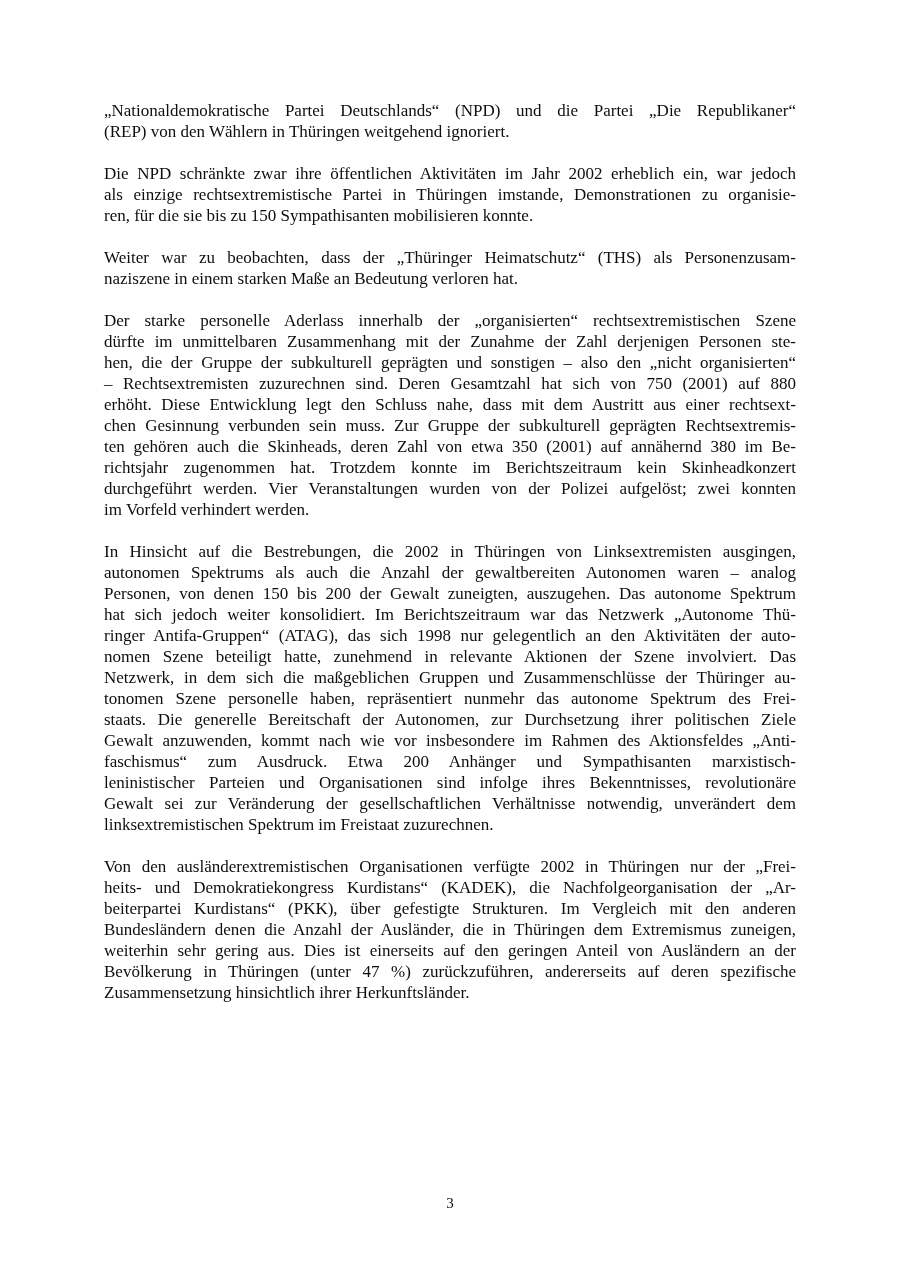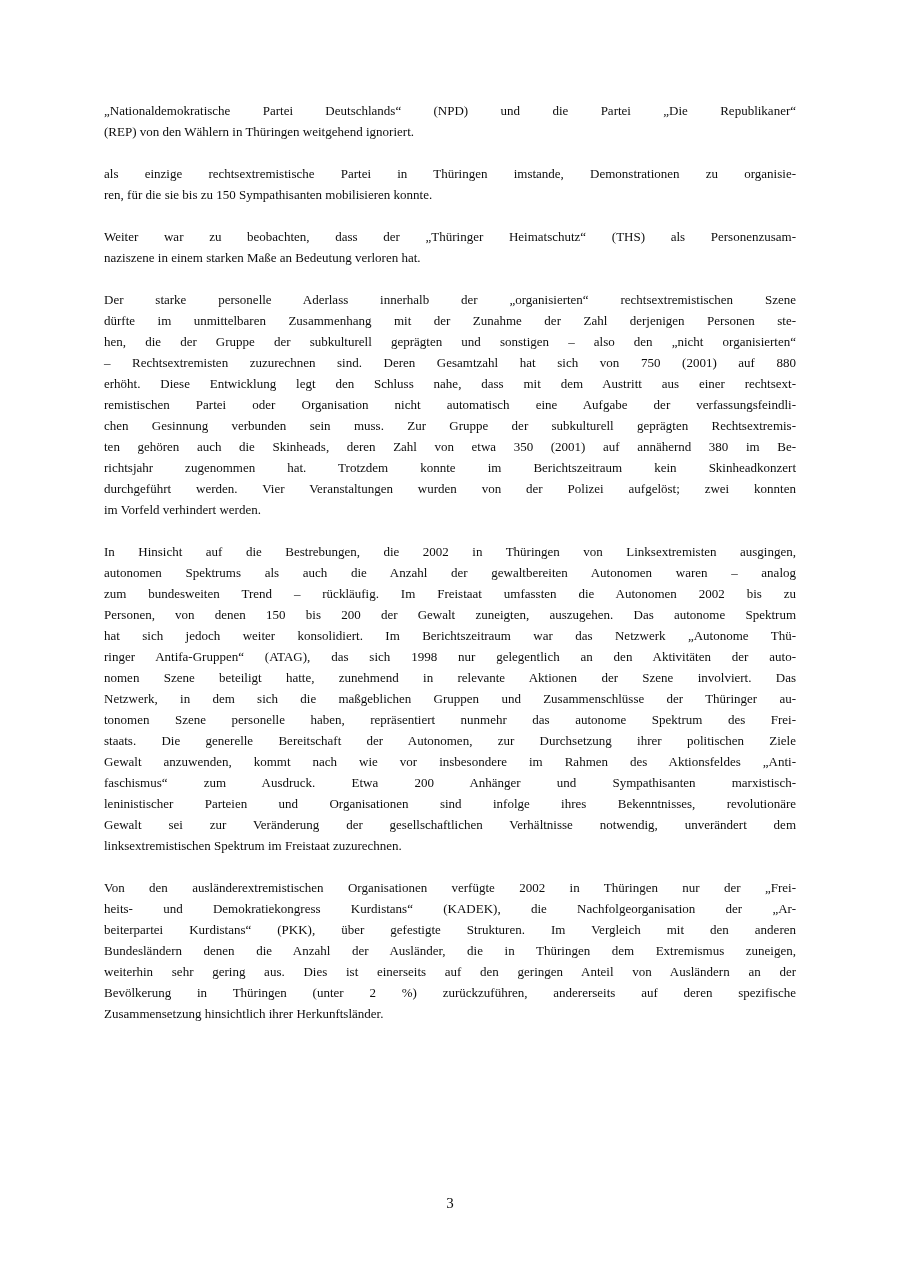--- a/index.html
+++ b/index.html
@@ -18,21 +18,21 @@
   .page {
     position: absolute;
     inset: 0;
     background: #ffffff;
   }
   .text-block {
     position: absolute;
     left: 104px;
     top: 100px;
     width: 692px;
-    font-size: 13px;
+    font-size: 17px;
     line-height: 21px;
   }
   .paragraph {
     margin: 0 0 21px 0;
   }
   .line {
     text-align: justify;
     text-align-last: justify;
     height: 21px;
     overflow: visible;
@@ -54,63 +54,62 @@
 </head>
 <body>
 
 <div class="page">
   <div class="text-block">
       <div class="paragraph">
         <div class="line">„Nationaldemokratische Partei Deutschlands“ (NPD) und die Partei „Die Republikaner“</div>
         <div class="line last">(REP) von den Wählern in Thüringen weitgehend ignoriert.</div>
       </div>
       <div class="paragraph">
+        <div class="line">Die NPD schränkte zwar ihre öffentlichen Aktivitäten im Jahr 2002 erheblich ein, war jedoch</div>
         <div class="line">als einzige rechtsextremistische Partei in Thüringen imstande, Demonstrationen zu organisie-</div>
         <div class="line last">ren, für die sie bis zu 150 Sympathisanten mobilisieren konnte.</div>
       </div>
       <div class="paragraph">
         <div class="line">Weiter war zu beobachten, dass der „Thüringer Heimatschutz“ (THS) als Personenzusam-</div>
         <div class="line last">naziszene in einem starken Maße an Bedeutung verloren hat.</div>
       </div>
       <div class="paragraph">
         <div class="line">Der starke personelle Aderlass innerhalb der „organisierten“ rechtsextremistischen Szene</div>
         <div class="line">dürfte im unmittelbaren Zusammenhang mit der Zunahme der Zahl derjenigen Personen ste-</div>
         <div class="line">hen, die der Gruppe der subkulturell geprägten und sonstigen – also den „nicht organisierten“</div>
         <div class="line">– Rechtsextremisten zuzurechnen sind. Deren Gesamtzahl hat sich von 750 (2001) auf 880</div>
         <div class="line">erhöht. Diese Entwicklung legt den Schluss nahe, dass mit dem Austritt aus einer rechtsext-</div>
-        <div class="line">remistischen Partei oder Organisation nicht automatisch eine Aufgabe der verfassungsfeindli-</div>
         <div class="line">chen Gesinnung verbunden sein muss. Zur Gruppe der subkulturell geprägten Rechtsextremis-</div>
         <div class="line">ten gehören  auch die Skinheads, deren Zahl von etwa 350 (2001) auf annähernd 380 im Be-</div>
         <div class="line">richtsjahr zugenommen hat. Trotzdem konnte im Berichtszeitraum kein Skinheadkonzert</div>
         <div class="line">durchgeführt werden. Vier Veranstaltungen wurden von der Polizei aufgelöst; zwei konnten</div>
         <div class="line last">im Vorfeld verhindert werden.</div>
       </div>
       <div class="paragraph">
         <div class="line">In Hinsicht auf die Bestrebungen, die 2002 in Thüringen von Linksextremisten ausgingen,</div>
         <div class="line">autonomen Spektrums als auch die Anzahl der gewaltbereiten Autonomen waren – analog</div>
-        <div class="line">zum bundesweiten Trend – rückläufig. Im Freistaat umfassten die Autonomen 2002 bis zu</div>
         <div class="line">Personen, von denen 150 bis 200 der Gewalt zuneigten, auszugehen. Das autonome Spektrum</div>
         <div class="line">hat sich jedoch weiter konsolidiert. Im Berichtszeitraum war das Netzwerk „Autonome Thü-</div>
         <div class="line">ringer Antifa-Gruppen“ (ATAG), das sich 1998 nur gelegentlich an den Aktivitäten der auto-</div>
         <div class="line">nomen Szene beteiligt hatte, zunehmend in relevante Aktionen der Szene involviert. Das</div>
         <div class="line">Netzwerk, in dem sich die maßgeblichen Gruppen und Zusammenschlüsse der Thüringer au-</div>
         <div class="line">tonomen Szene personelle haben, repräsentiert nunmehr das autonome Spektrum des Frei-</div>
         <div class="line">staats. Die generelle Bereitschaft der Autonomen, zur Durchsetzung ihrer politischen Ziele</div>
         <div class="line">Gewalt anzuwenden, kommt nach wie vor insbesondere im Rahmen des Aktionsfeldes „Anti-</div>
         <div class="line">faschismus“ zum Ausdruck. Etwa 200 Anhänger und Sympathisanten marxistisch-</div>
         <div class="line">leninistischer Parteien und Organisationen sind infolge ihres Bekenntnisses, revolutionäre</div>
         <div class="line">Gewalt sei zur Veränderung der gesellschaftlichen Verhältnisse notwendig, unverändert dem</div>
         <div class="line last">linksextremistischen Spektrum im Freistaat zuzurechnen.</div>
       </div>
       <div class="paragraph">
         <div class="line">Von den ausländerextremistischen Organisationen verfügte 2002 in Thüringen nur der „Frei-</div>
         <div class="line">heits- und Demokratiekongress Kurdistans“ (KADEK), die Nachfolgeorganisation der „Ar-</div>
         <div class="line">beiterpartei Kurdistans“ (PKK), über gefestigte Strukturen. Im Vergleich mit den anderen</div>
         <div class="line">Bundesländern denen die Anzahl der Ausländer, die in Thüringen dem Extremismus zuneigen,</div>
         <div class="line">weiterhin sehr gering aus. Dies ist einerseits auf den geringen Anteil von Ausländern an der</div>
-        <div class="line">Bevölkerung in Thüringen (unter 2 %) zurückzuführen, andererseits auf deren spezifische</div>
+        <div class="line">Bevölkerung in Thüringen (unter 47 %) zurückzuführen, andererseits auf deren spezifische</div>
         <div class="line last">Zusammensetzung hinsichtlich ihrer Herkunftsländer.</div>
       </div>
     </div>
   <div class="page-footer">
     <span>3</span>
   </div>
 </div>
 
 </body></html>

